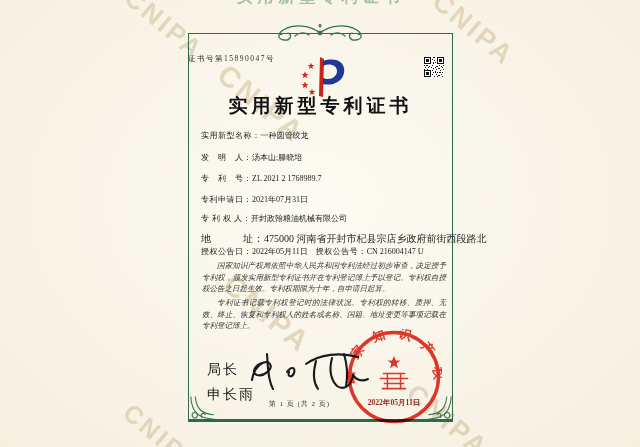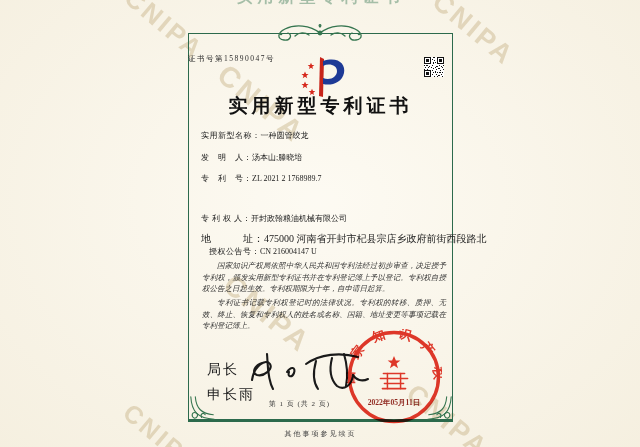--- a/index.html
+++ b/index.html
@@ -139,27 +139,31 @@
 
   <div class="frow r0">
     <span class="lab">实用新型名称：</span><span>一种圆管绞龙</span>
   </div>
   <div class="frow r1">
     <span class="lab">发　明　人：</span><span>汤本山;滕晓培</span>
   </div>
   <div class="frow r2">
     <span class="lab">专　利　号：</span><span>ZL 2021 2 1768989.7</span>
   </div>
+  <div class="frow r3">
+    <span class="lab">专利申请日：</span><span>2021年07月31日</span>
+  </div>
   <div class="frow r4">
     <span class="lab">专 利 权 人：</span><span>开封政翰粮油机械有限公司</span>
   </div>
   <div class="frow r5">
     <span class="lab">地　　　址：</span><span>475000 河南省开封市杞县宗店乡政府前街西段路北</span>
   </div>
   <div class="frow grant">
+    <span><span class="lab">授权公告日：</span><span>2022年05月11日</span></span>
     <span class="pair2"><span class="lab">授权公告号：</span><span>CN 216004147 U</span></span>
   </div>
 
   <div class="paras">
     <p>国家知识产权局依照中华人民共和国专利法经过初步审查，决定授予专利权，颁发实用新型专利证书并在专利登记簿上予以登记。专利权自授权公告之日起生效。专利权期限为十年，自申请日起算。</p>
     <p>专利证书记载专利权登记时的法律状况。专利权的转移、质押、无效、终止、恢复和专利权人的姓名或名称、国籍、地址变更等事项记载在专利登记簿上。</p>
   </div>
 
   <div class="director">
     <div>局长</div>
@@ -195,15 +199,14 @@
         <path d="M38,54 h19"></path>
         <path d="M36,59 h23"></path>
         <path d="M41,44 v15"></path>
         <path d="M54,44 v15"></path>
       </g>
     </g>
     <text x="47.5" y="75" text-anchor="middle" font-size="7.5" font-weight="bold" fill="#8c1a12" font-family="Liberation Serif, serif">2022年05月11日</text>
   </svg>
 
   <div class="pageno">第 1 页 (共 2 页)</div>
-  <div class="footnote">其他事项参见续页</div>
 
 </div>
 
 </body></html>

